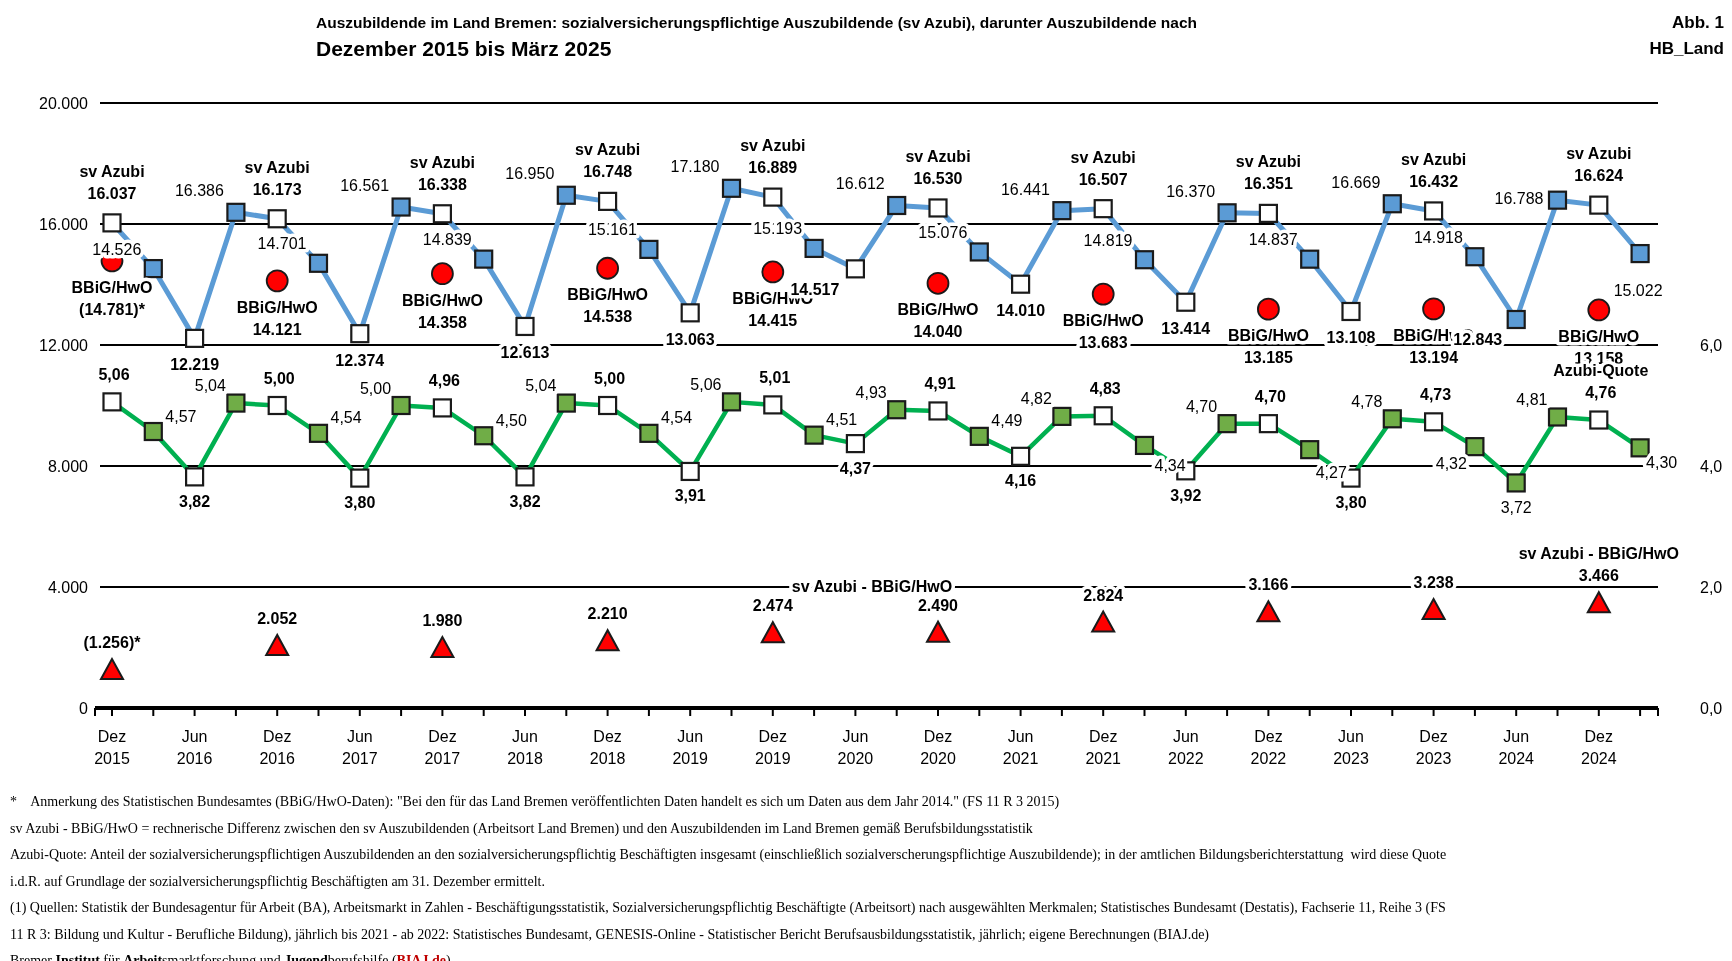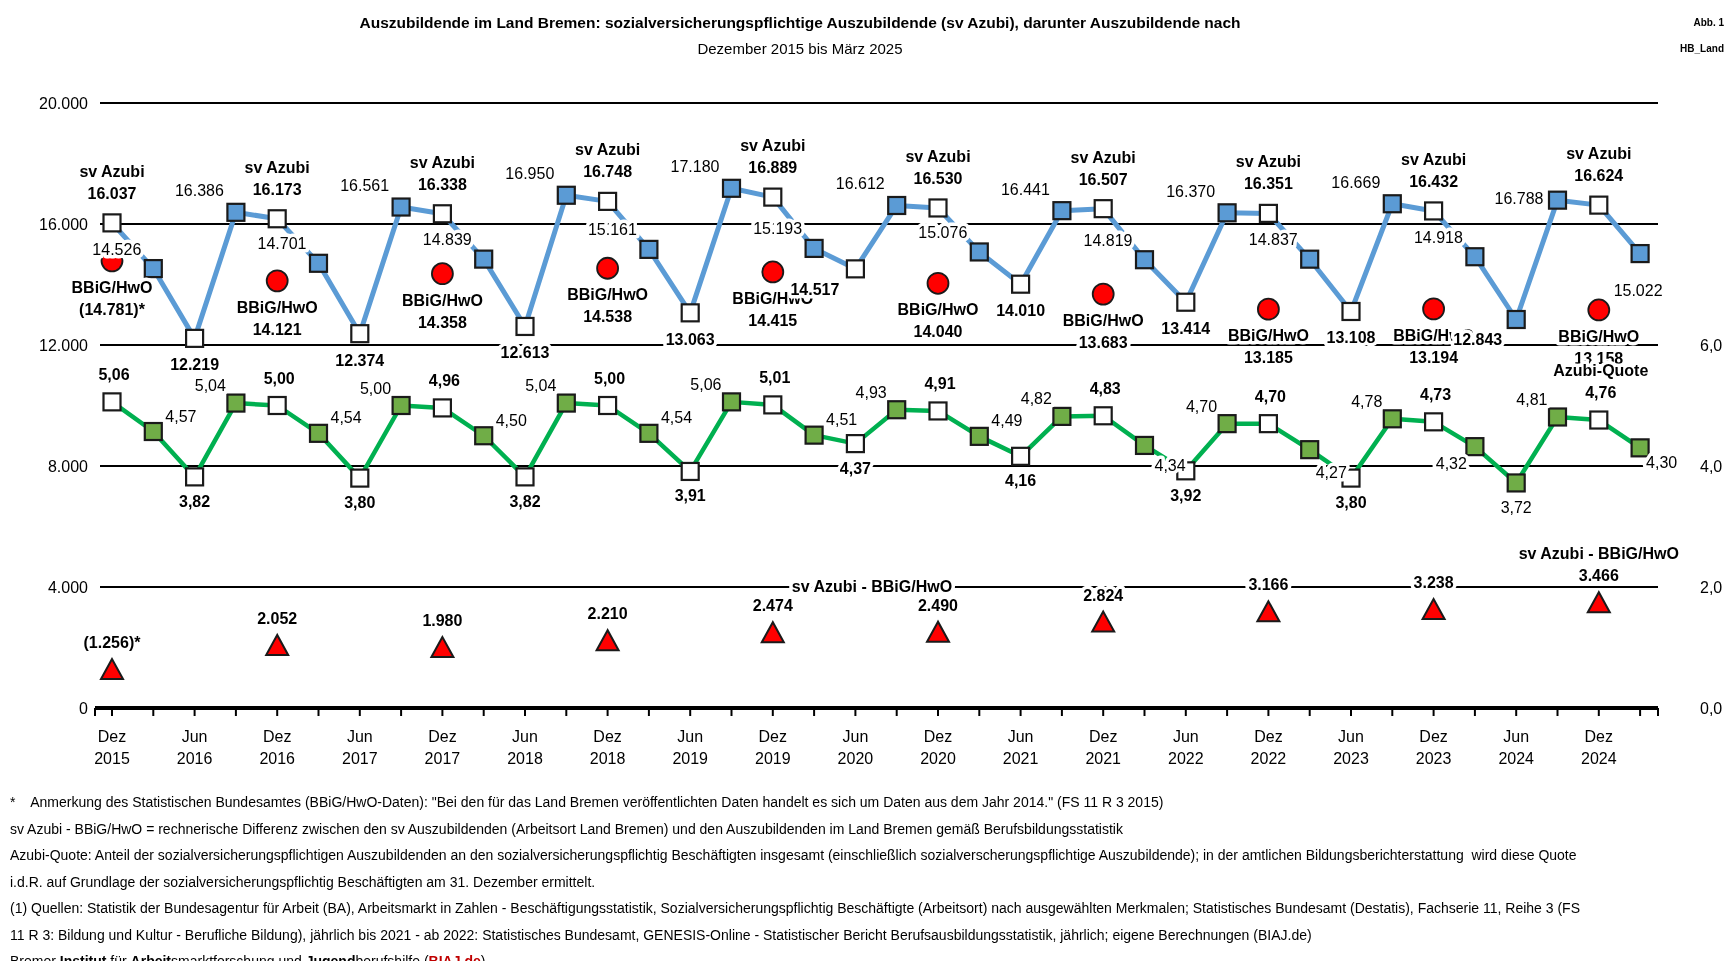--- a/index.html
+++ b/index.html
@@ -1,27 +1,27 @@
 <!DOCTYPE html>
 <html><head>
 <meta charset="utf-8">
 <style>
   html,body{margin:0;padding:0;background:#fff;}
   #page{position:relative;width:1732px;height:961px;background:#fff;
         font-family:"Liberation Sans",sans-serif;color:#000;overflow:hidden;}
-  #title-block{position:absolute;left:330px;top:10px;width:940px;text-align:center;}
+  #title-block{position:absolute;left:316px;top:10px;width:940px;text-align:left;}
   .title-line{font-size:15.5px;font-weight:bold;line-height:26px;}
   .title-note{font-weight:normal;}
-  .subtitle{font-size:15px;font-weight:normal;line-height:26px;}
+  .subtitle{font-size:21px;font-weight:bold;line-height:26px;}
   #fig-block{position:absolute;right:8px;top:10px;text-align:right;
-             font-size:10px;font-weight:bold;line-height:26px;}
+             font-size:17px;font-weight:bold;line-height:26px;}
   #chart-svg{position:absolute;left:0;top:0;}
   #chart-svg text{paint-order:stroke;stroke:#fff;stroke-width:7px;stroke-linejoin:round;}
   #footnotes{position:absolute;left:10px;top:789px;font-size:14px;line-height:26.5px;white-space:pre;}
-  .fn-line{height:26.5px;}
+  .fn-line{height:26.5px;font-family:Liberation Serif, serif;}
   .red-link{color:#C00000;font-weight:bold;}
 </style>
 </head>
 <body>
 
 <div id="page">
 
   <div id="title-block">
     <div class="title-line">Auszubildende im Land Bremen: sozialversicherungspflichtige Auszubildende (sv Azubi), darunter Auszubildende nach</div>
     <div class="subtitle">Dezember 2015 bis März 2025</div>

